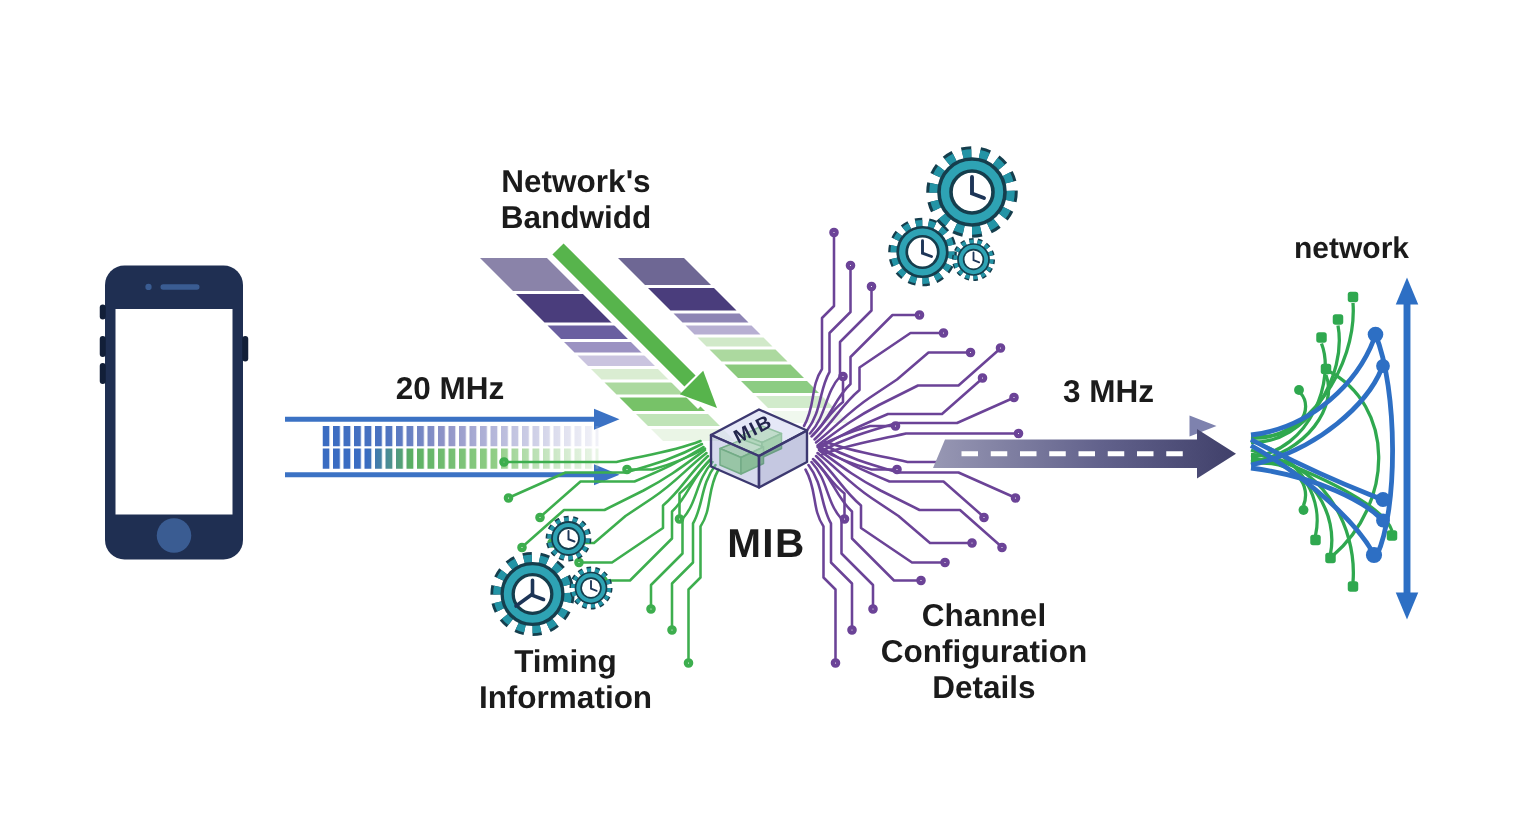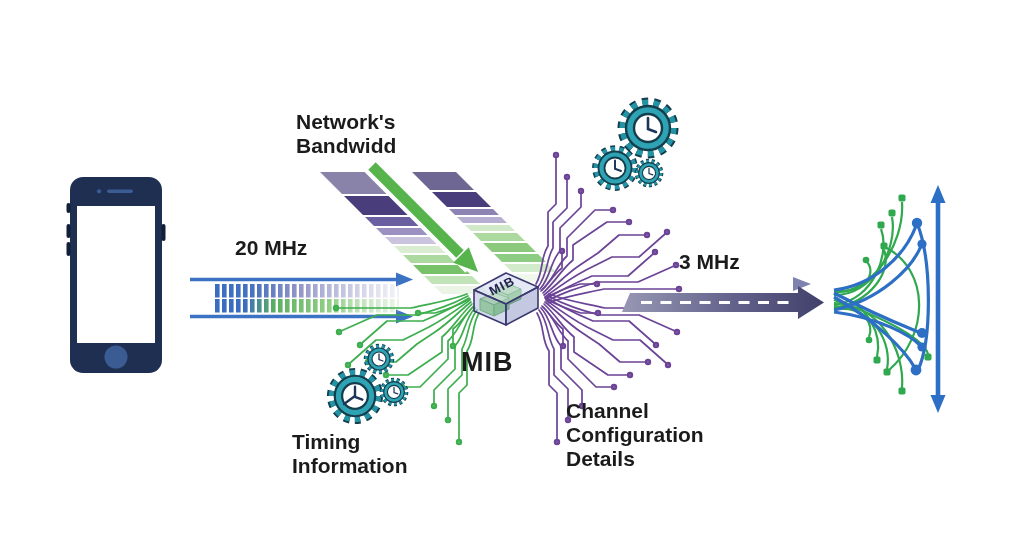--- a/index.html
+++ b/index.html
@@ -2,25 +2,25 @@
 <html><head>
 <meta charset="utf-8">
 <style>
   html,body{margin:0;padding:0;background:#ffffff;}
   .stage{
     position:relative;width:1024px;height:559px;background:#ffffff;overflow:hidden;
     font-family:"Liberation Sans",sans-serif;
   }
   .stage svg{position:absolute;left:0;top:0;}
   .lbl{
-    position:absolute;font-weight:bold;color:#1b1b1b;
+    position:absolute;font-weight:bold;color:#1b1b1b;text-align:center;
     line-height:1.15;letter-spacing:0px;
   }
   .lbl-bandwidth{left:296px;top:110px;width:176px;font-size:21px;}
-  .lbl-20mhz{left:235px;top:236px;width:130px;font-size:21px;}
+  .lbl-20mhz{left:235px;top:248px;width:130px;font-size:21px;}
   .lbl-mib{left:461px;top:347px;width:100px;font-size:27px;letter-spacing:1px;}
   .lbl-timing{left:292px;top:430px;width:170px;font-size:21px;}
   .lbl-channel{left:566px;top:399px;width:180px;font-size:21px;}
   .lbl-5mhz{left:679px;top:250px;width:120px;font-size:21px;}
   .lbl-network{left:851px;top:155px;width:100px;font-size:20px;}
 </style>
 </head>
 <body>
 
 <div class="stage">
@@ -241,14 +241,15 @@
     </g>
   </g>
 </svg>
 
 <div class="lbl lbl-bandwidth">Network's Bandwidd</div>
 <div class="lbl lbl-20mhz">20 MHz</div>
 <div class="lbl lbl-mib">MIB</div>
 <div class="lbl lbl-channel">Channel Configuration Details</div>
 <div class="lbl lbl-timing">Timing Information</div>
 <div class="lbl lbl-5mhz">3 MHz</div>
+<div class="lbl lbl-network">network</div>
 
 </div>
 
 </body></html>

